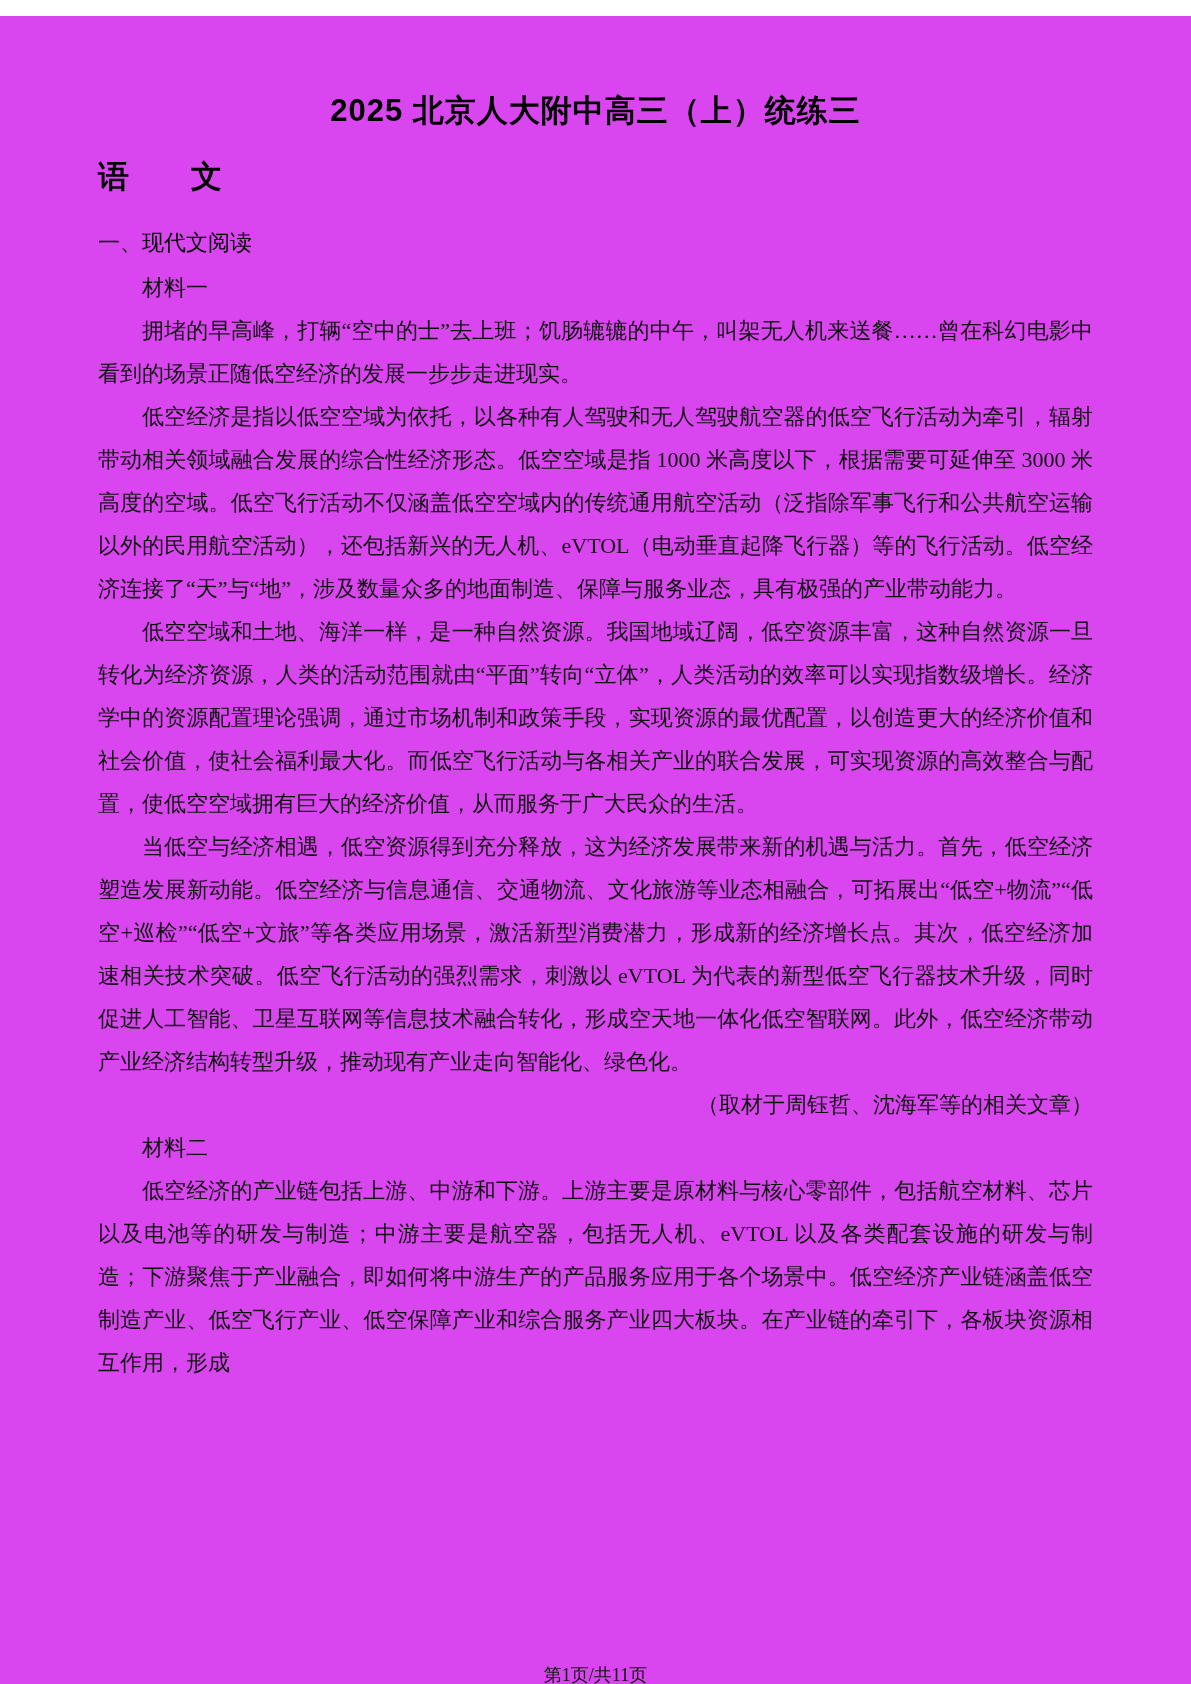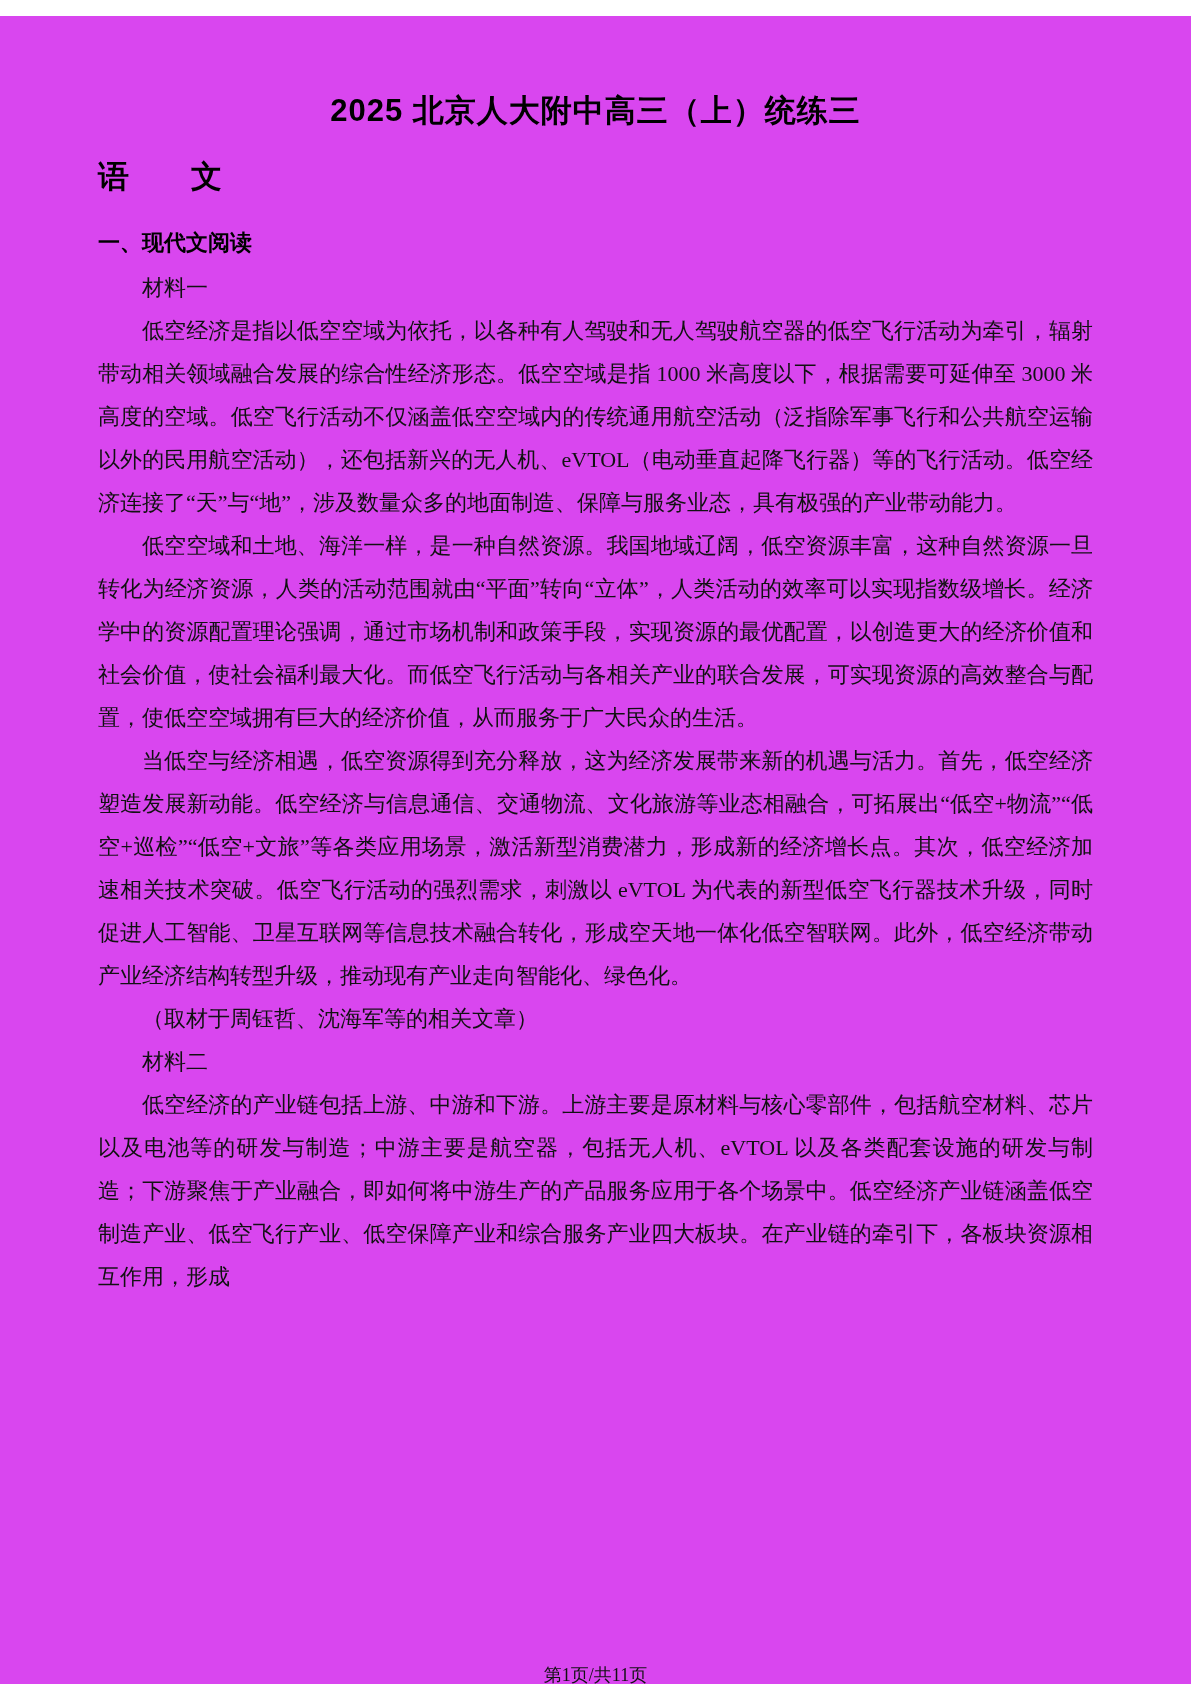--- a/index.html
+++ b/index.html
@@ -39,21 +39,21 @@
     font-family: "Liberation Sans", "DejaVu Sans", sans-serif;
     font-size: 31px;
     font-weight: 700;
     line-height: 38px;
     color: #000000;
   }
   .section-heading {
     margin: 32px 0 0 0;
     font-family: "Liberation Sans", "DejaVu Sans", sans-serif;
     font-size: 22px;
-    font-weight: 700;
+    font-weight: 400;
     line-height: 30px;
     color: #000000;
   }
   .body-text {
     margin-top: 8px;
     font-size: 22px;
     line-height: 43px;
     text-align: justify;
   }
   .body-text p {
@@ -61,20 +61,21 @@
     padding: 0;
     text-indent: 2em;
   }
   .intro-line {
     text-indent: 2em;
   }
   .material-label {
     text-indent: 2em;
   }
   .attribution {
+    text-align: right;
     text-indent: 0;
   }
   .page-footer {
     position: absolute;
     left: 0;
     bottom: 14px;
     width: 100%;
     text-align: center;
     font-size: 18px;
     line-height: 22px;
@@ -91,20 +92,21 @@
 
     <h2 class="subject-title">语　　文</h2>
 
     <h3 class="section-heading">一、现代文阅读</h3>
 
     <div class="body-text">
 
 
       <p class="material-label">材料一</p>
 
+      <p>拥堵的早高峰，打辆“空中的士”去上班；饥肠辘辘的中午，叫架无人机来送餐……曾在科幻电影中看到的场景正随低空经济的发展一步步走进现实。</p>
 
       <p>低空经济是指以低空空域为依托，以各种有人驾驶和无人驾驶航空器的低空飞行活动为牵引，辐射带动相关领域融合发展的综合性经济形态。低空空域是指 1000 米高度以下，根据需要可延伸至 3000 米高度的空域。低空飞行活动不仅涵盖低空空域内的传统通用航空活动（泛指除军事飞行和公共航空运输以外的民用航空活动），还包括新兴的无人机、eVTOL（电动垂直起降飞行器）等的飞行活动。低空经济连接了“天”与“地”，涉及数量众多的地面制造、保障与服务业态，具有极强的产业带动能力。</p>
 
       <p>低空空域和土地、海洋一样，是一种自然资源。我国地域辽阔，低空资源丰富，这种自然资源一旦转化为经济资源，人类的活动范围就由“平面”转向“立体”，人类活动的效率可以实现指数级增长。经济学中的资源配置理论强调，通过市场机制和政策手段，实现资源的最优配置，以创造更大的经济价值和社会价值，使社会福利最大化。而低空飞行活动与各相关产业的联合发展，可实现资源的高效整合与配置，使低空空域拥有巨大的经济价值，从而服务于广大民众的生活。</p>
 
       <p>当低空与经济相遇，低空资源得到充分释放，这为经济发展带来新的机遇与活力。首先，低空经济塑造发展新动能。低空经济与信息通信、交通物流、文化旅游等业态相融合，可拓展出“低空+物流”“低空+巡检”“低空+文旅”等各类应用场景，激活新型消费潜力，形成新的经济增长点。其次，低空经济加速相关技术突破。低空飞行活动的强烈需求，刺激以 eVTOL 为代表的新型低空飞行器技术升级，同时促进人工智能、卫星互联网等信息技术融合转化，形成空天地一体化低空智联网。此外，低空经济带动产业经济结构转型升级，推动现有产业走向智能化、绿色化。</p>
 
 
       <p class="attribution">（取材于周钰哲、沈海军等的相关文章）</p>
 

